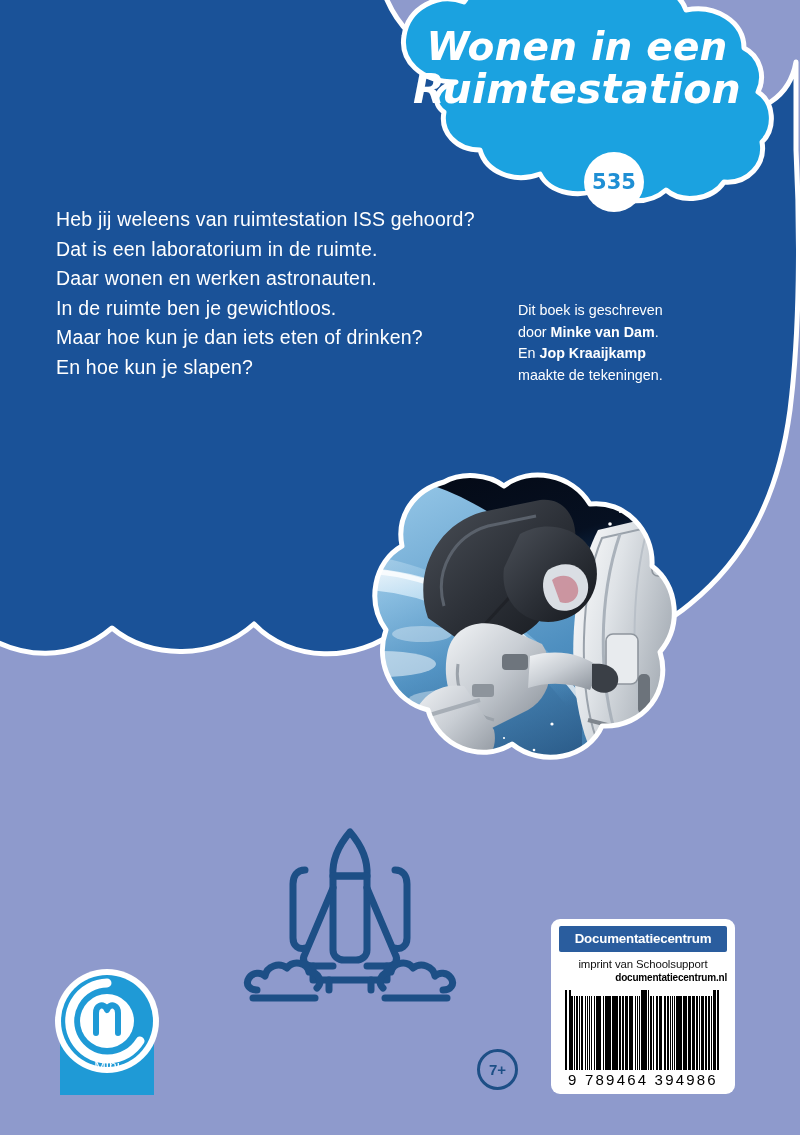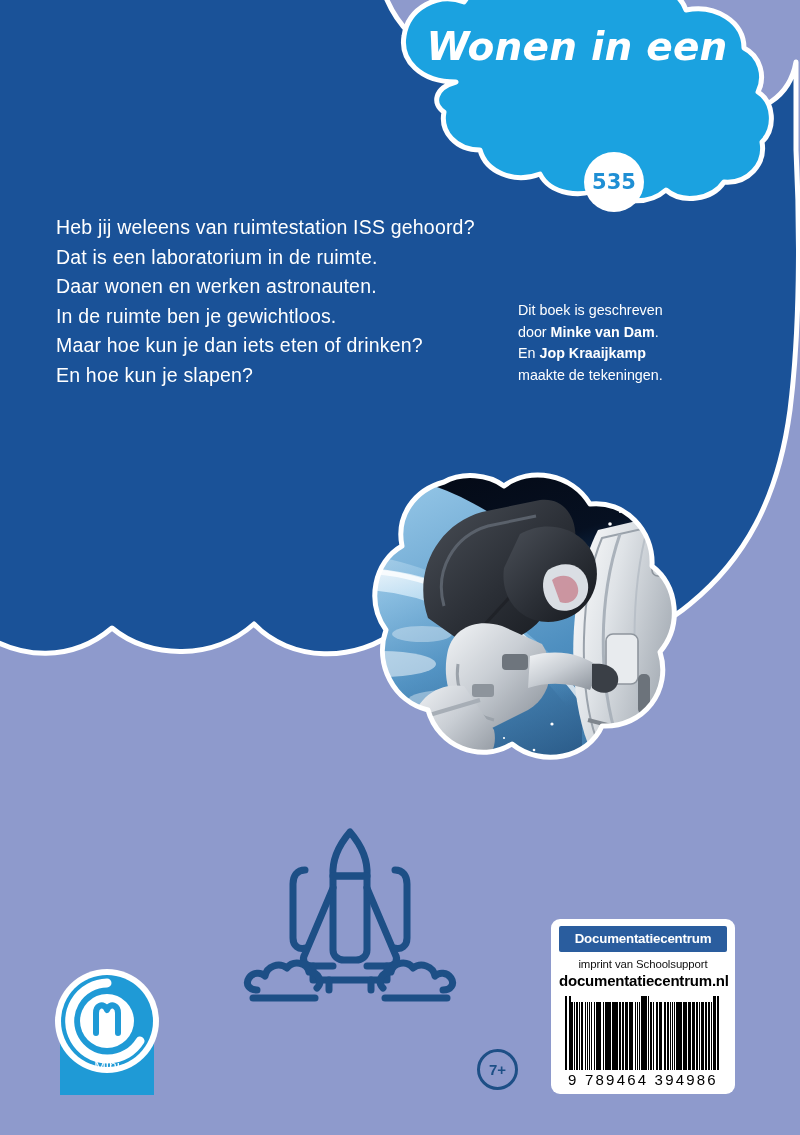--- a/index.html
+++ b/index.html
@@ -10,21 +10,21 @@
     position:relative;
     overflow:hidden;
   }
   .stage { position:absolute; inset:0; width:800px; height:1135px; }
 
   
   #bgsvg { position:absolute; inset:0; }
 
   
   .blurb {
-    position:absolute; left:56px; top:213px; width:470px;
+    position:absolute; left:56px; top:205px; width:470px;
     color:#ffffff; font-size:19.5px; line-height:29.6px;
     letter-spacing:.01em; z-index:6;
   }
   .blurb div { white-space:nowrap; }
 
   .credit {
     position:absolute; left:518px; top:300px; width:200px;
     color:#ffffff; font-size:14.3px; line-height:21.5px; z-index:6;
   }
   .credit b { font-weight:bold; }
@@ -80,21 +80,21 @@
   .bc-head {
     background:#2a5d9e; color:#ffffff; font-size:13.3px; font-weight:bold;
     text-align:center; padding:5px 0 6px; border-radius:2px;
     letter-spacing:-.2px;
   }
   .bc-sub {
     text-align:center; color:#111; font-size:11.4px; margin-top:6px;
     letter-spacing:-.1px;
   }
   .bc-url {
-    text-align:center; color:#000; font-size:15px; font-weight:bold;
+    text-align:right; color:#000; font-size:10px; font-weight:bold;
     margin-top:2px; letter-spacing:-.2px;
   }
   .bc-bars { flex:1; margin:7px 6px 0; display:flex; align-items:flex-end; gap:0; }
   .bc-bars span { display:block; background:#000; }
   .bc-num {
     text-align:center; color:#000; font-size:15px; margin-top:1px;
     letter-spacing:2.2px; font-family:"Liberation Sans", sans-serif;
   }
 </style>
 </head>
@@ -151,20 +151,21 @@
              C 352,206 322,210 306,196
              C 288,212 256,210 244,192
              C 222,206 190,200 180,180
              C 154,190 126,178 120,156
              C 96,156 80,138 84,118
              C 72,110 74,94 96,88 Z" fill="#1ba2e0" stroke="#ffffff" stroke-width="5" stroke-linejoin="round"></path>
   </svg>
 
   <div class="title-txt" style="left:382px;">
     <div class="title-l1">Wonen in een</div>
+    <div class="title-l2">Ruimtestation</div>
   </div>
 
   <div class="numbadge">535</div>
 
   <svg id="photo" viewBox="0 0 340 356">
     <defs>
       <clipPath id="cloudclip">
         <path d="M 92,44
                  C 62,52 44,78 50,108
                  C 22,124 14,164 34,192

